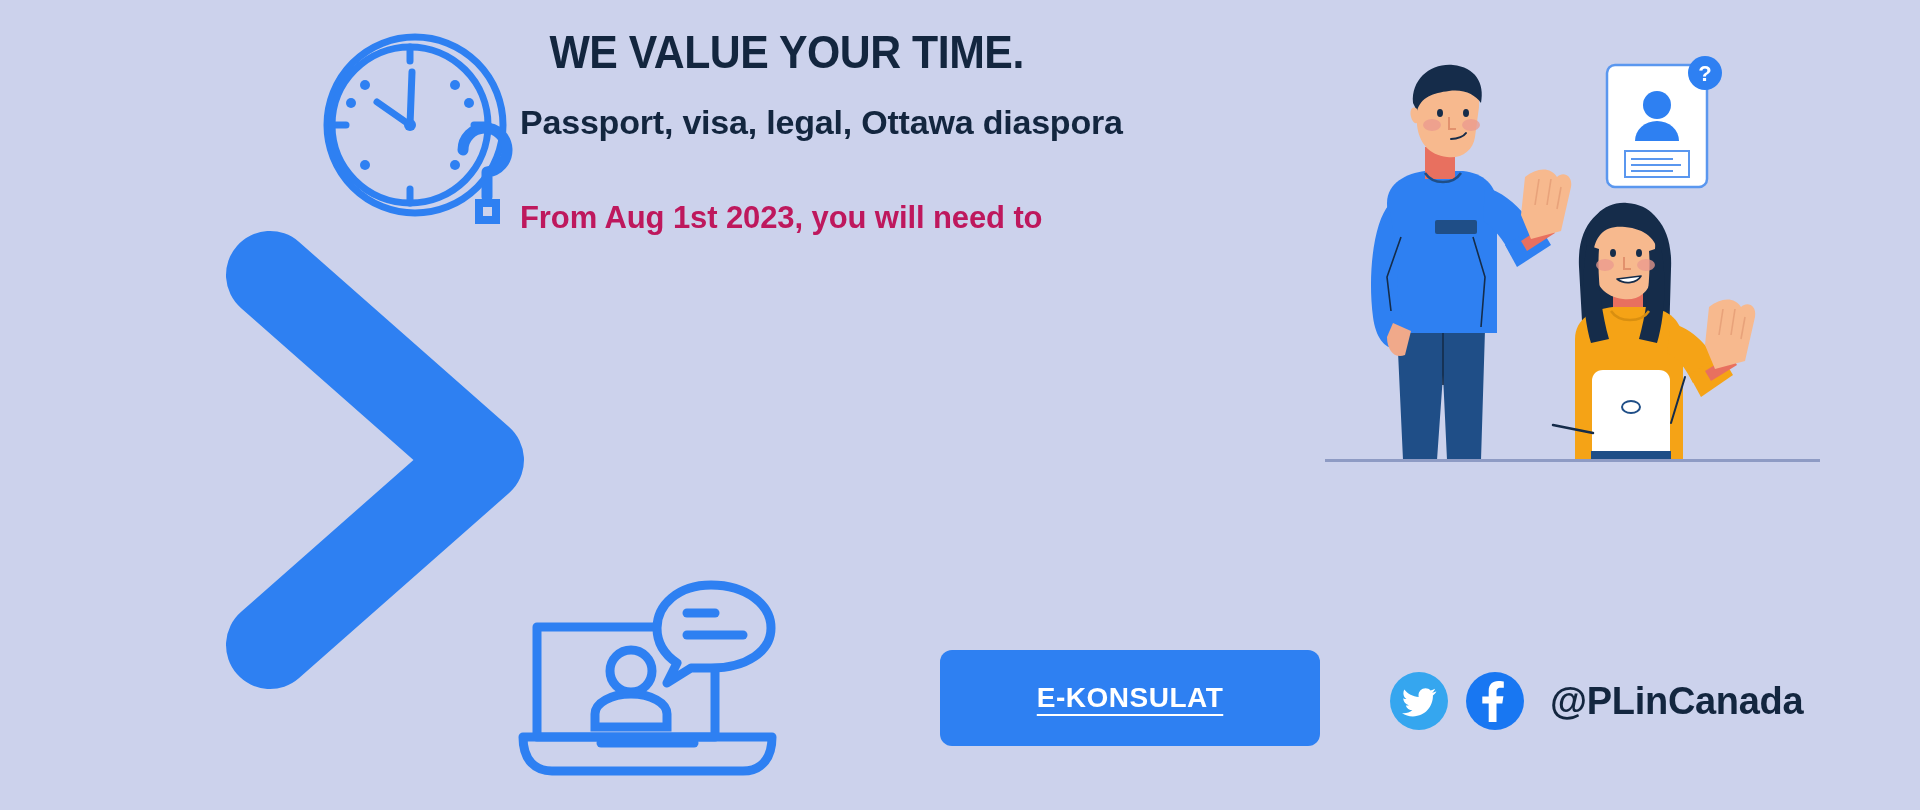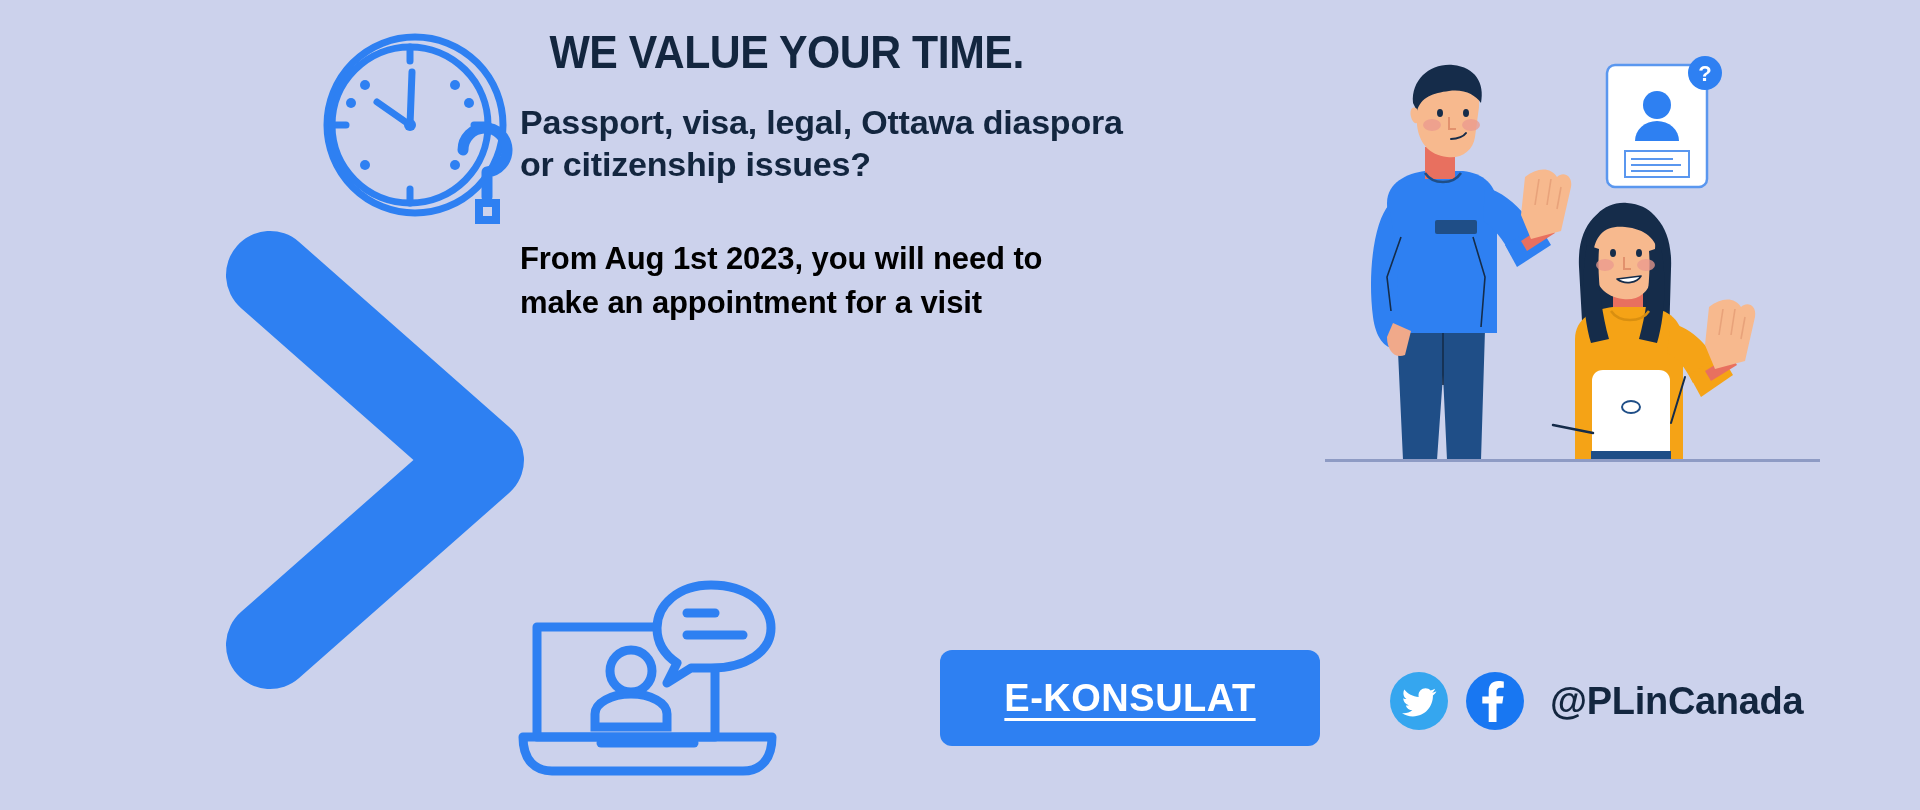--- a/index.html
+++ b/index.html
@@ -69,21 +69,21 @@
     font-weight: 700;
     color: #13263f;
     line-height: 1.22;
     margin: 0;
     letter-spacing: -0.2px;
   }
   .body-block {
     margin-top: 52px;
     font-size: 31px;
     font-weight: 600;
-    color: #000000;
+    color: #be185d;
     line-height: 1.42;
     letter-spacing: -0.1px;
   }
   .body-block .strong {
     font-weight: 800;
   }
   .body-block .only {
     font-weight: 800;
     text-decoration: underline;
     text-underline-offset: 4px;
@@ -94,21 +94,21 @@
     position: absolute;
     left: 940px;
     top: 650px;
     width: 380px;
     height: 96px;
     background: #2e80f2;
     border: none;
     border-radius: 12px;
     color: #ffffff;
     font-family: "Liberation Sans", sans-serif;
-    font-size: 38px;
+    font-size: 28px;
     font-weight: 700;
     letter-spacing: 0.5px;
     text-decoration: underline;
     text-underline-offset: 7px;
     cursor: pointer;
     display: flex;
     align-items: center;
     justify-content: center;
   }
 
@@ -202,27 +202,25 @@
     <g stroke="#2e80f2" stroke-width="9" stroke-linecap="round">
       <line x1="172" y1="38" x2="200" y2="38"></line>
       <line x1="172" y1="60" x2="228" y2="60"></line>
     </g>
   </svg>
 
   <div class="text-col">
     <div class="headline">WE VALUE YOUR TIME.</div>
     <div class="subhead">
       <div>Passport, visa, legal, Ottawa diaspora</div>
-      <div>or citizenship issues?</div>
     </div>
     <div class="body-block">
       <div>
         <span class="strong">From Aug 1st 2023</span><span>, you will need to</span>
       </div>
-      <div>make an appointment for a visit</div>
     </div>
   </div>
 
   <button class="ek-button">E-KONSULAT</button>
 
   <div class="social-row">
     <svg class="social-icon" viewBox="0 0 58 58">
       <circle cx="29" cy="29" r="29" fill="#35a6ef"></circle>
       <path fill="#ffffff" d="M46 19.6c-1.2.6-2.6 1-4 1.2 1.4-.9 2.5-2.3 3-4-1.3.8-2.8 1.4-4.4 1.7-1.3-1.4-3.1-2.2-5.1-2.2-3.9 0-7 3.2-7 7.1 0 .6.1 1.1.2 1.6-5.8-.3-11-3.1-14.4-7.4-.6 1.1-.9 2.3-.9 3.6 0 2.5 1.2 4.6 3.1 5.9-1.2 0-2.2-.4-3.2-.9v.1c0 3.4 2.4 6.3 5.6 6.9-.6.2-1.2.3-1.8.3-.4 0-.9 0-1.3-.1.9 2.8 3.5 4.9 6.6 4.9-2.4 1.9-5.4 3-8.7 3-.6 0-1.1 0-1.7-.1 3.1 2 6.8 3.2 10.8 3.2 13 0 20.1-10.8 20.1-20.1v-.9c1.4-1 2.6-2.3 3.5-3.7z"></path>
     </svg>

